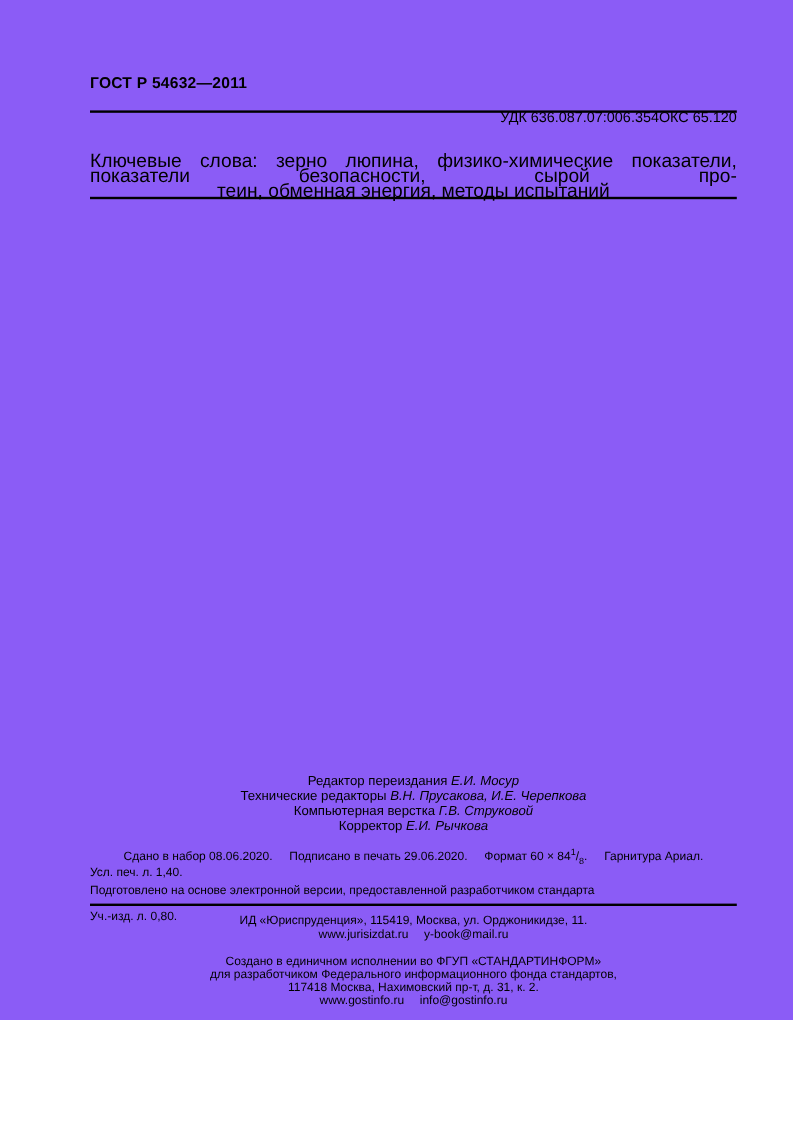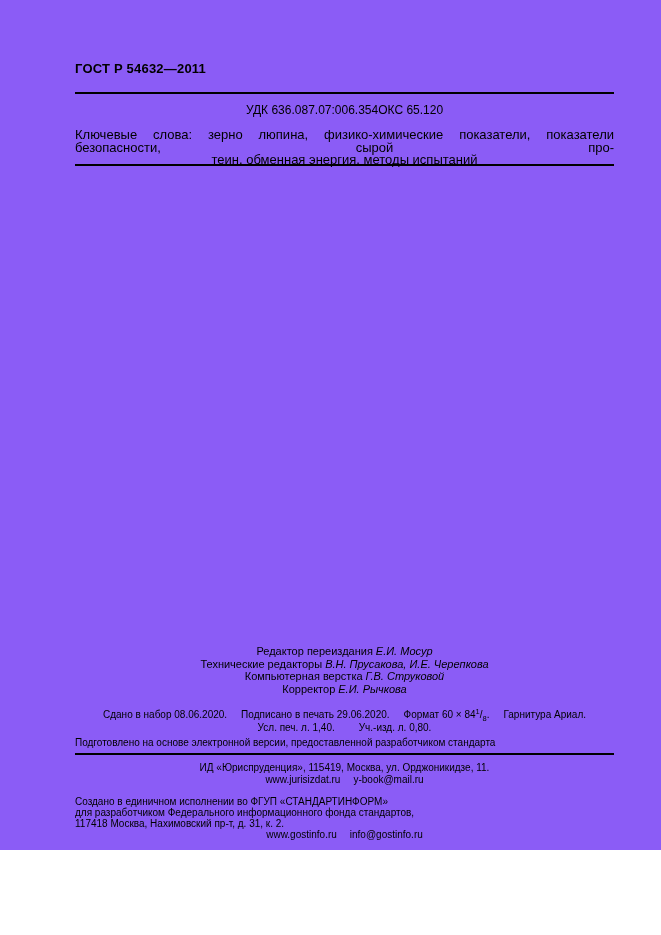--- a/index.html
+++ b/index.html
@@ -24,28 +24,28 @@
     font-size: 13px;
     font-weight: bold;
     letter-spacing: 0.2px;
   }
   .rule { position: absolute; left: 75px; right: 47px; height: 2px; background: #000000; }
   .rule-1 { top: 92px; }
   .rule-2 { top: 164px; }
   .rule-3 { top: 753px; }
 
   .udk-row {
-    top: 103px;
+    top: 91px;
     display: flex;
-    justify-content: center;
+    justify-content: flex-end;
     font-size: 12px;
   }
   .keywords {
     top: 129px;
-    font-size: 13px;
+    font-size: 16px;
     line-height: 12.5px;
   }
   .kw-line1 { text-align: justify; text-align-last: justify; white-space: normal; }
   .kw-line2 { text-align: center; }
 
   .credits {
     top: 645px;
     text-align: center;
     font-size: 11px;
     line-height: 12.5px;
@@ -57,39 +57,39 @@
     font-size: 10px;
     line-height: 13px;
   }
   .gap-row {
     display: flex;
     justify-content: center;
     align-items: baseline;
     gap: 14px;
     white-space: nowrap;
   }
-  .gap-row.small-gap { gap: 24px; }
+  .gap-row.small-gap { gap: 24px; flex-direction: column; }
   .fmt sup { font-size: 7.5px; vertical-align: super; line-height: 0; }
   .fmt sub { font-size: 7.5px; vertical-align: baseline; position: relative; top: 2.5px; line-height: 0; }
 
   .note-line {
     top: 737px;
     text-align: left;
     font-size: 10px;
   }
 
   .publisher-block {
     top: 762px;
     text-align: center;
     font-size: 10px;
     line-height: 11.5px;
   }
   .producer-block {
     top: 796px;
-    text-align: left;
+    text-align: center;
     font-size: 10px;
     line-height: 11px;
   }
   .links-row {
     display: flex;
     justify-content: center;
     gap: 13px;
     white-space: nowrap;
   }
 </style>

